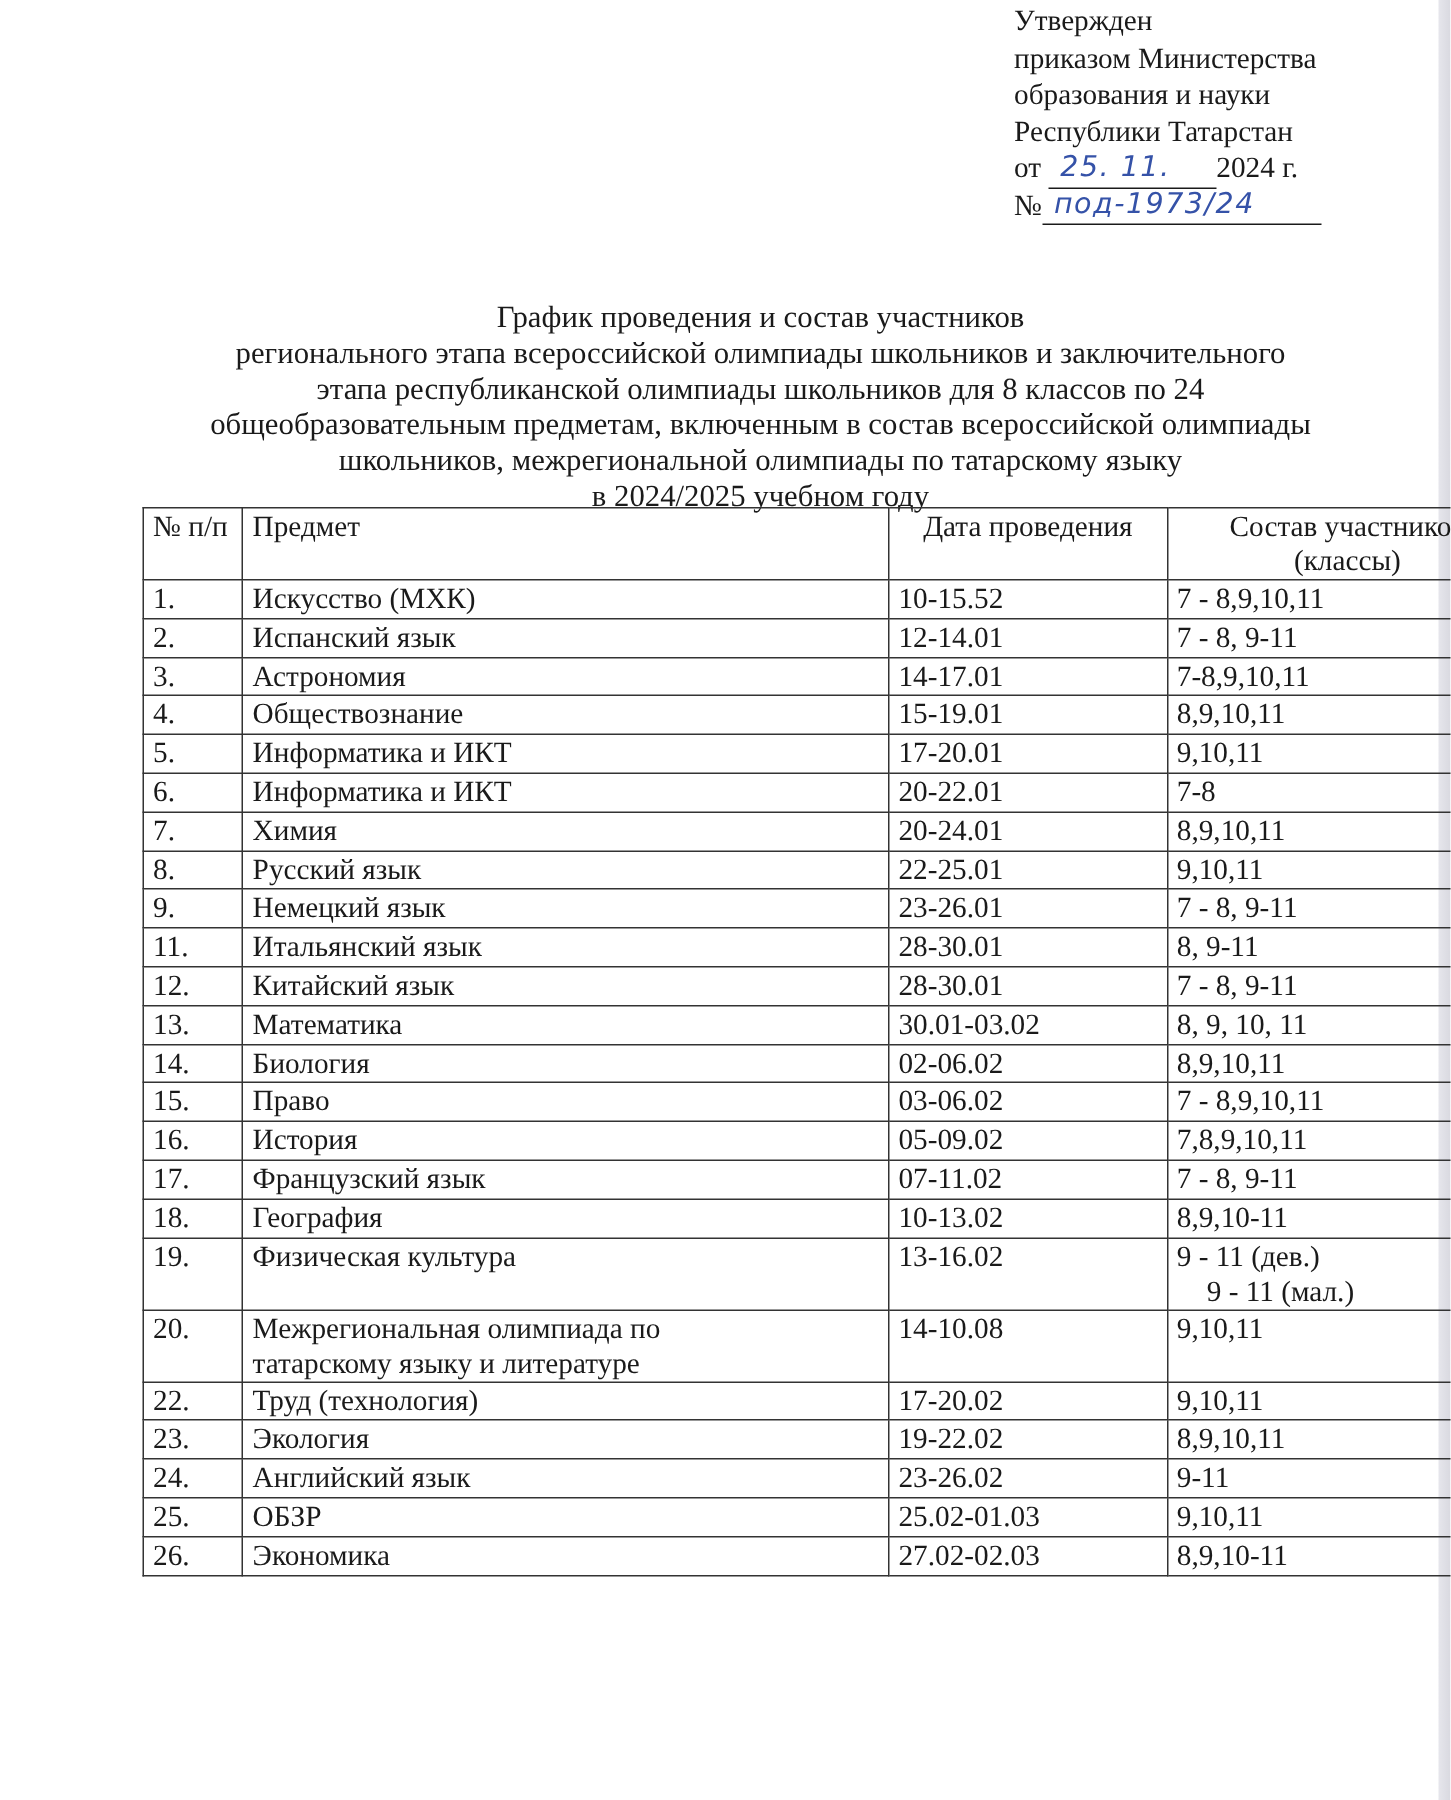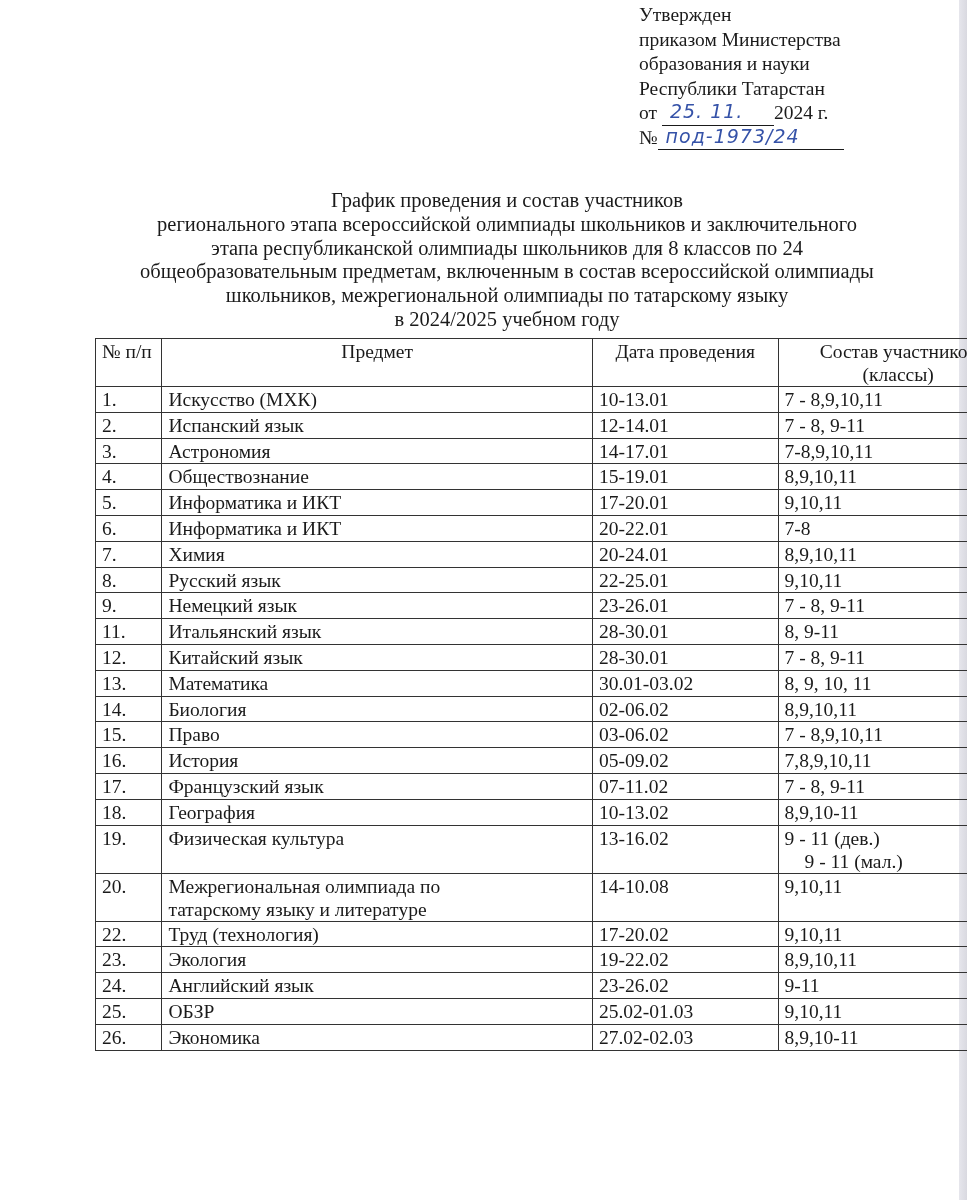--- a/index.html
+++ b/index.html
@@ -7,52 +7,52 @@
     width: 967px; height: 1200px; overflow: hidden;
     background: #ffffff; position: relative;
     font-family: "Liberation Serif", "DejaVu Serif", serif;
     color: #1a1a1a;
   }
   .edge-strip {
     position: absolute; top: 0; right: 0; width: 8px; height: 1200px;
     background: linear-gradient(to right, #e6e6ec, #d9d9e0);
   }
   .approval {
-    position: absolute; left: 639px; top: 3px; width: 260px;
+    position: absolute; left: 676px; top: 3px; width: 260px;
     font-size: 19.5px; line-height: 24.5px;
   }
   .approval .line { white-space: nowrap; }
   .hand {
     font-family: "DejaVu Sans", sans-serif; font-style: italic;
     color: #3552a8; font-size: 19px; letter-spacing: 1px;
   }
   .blank {
     display: inline-block; border-bottom: 1.3px solid #1a1a1a;
     height: 21px; vertical-align: bottom; position: relative;
   }
   .blank .hand { position: absolute; left: 8px; bottom: 1px; white-space: nowrap; }
   .title {
-    position: absolute; left: 95px; top: 189px; width: 824px;
+    position: absolute; left: 95px; top: 201px; width: 824px;
     text-align: center; font-size: 20.5px; line-height: 23.8px;
   }
   .title .tl { white-space: nowrap; }
   table.sched {
     position: absolute; left: 95px; top: 338px; width: 924px;
     border-collapse: collapse; font-size: 19.5px; line-height: 23px;
   }
   table.sched th, table.sched td {
     border: 1.3px solid #333; padding: 1px 6px 0 6px; vertical-align: top;
   }
   table.sched th { font-weight: normal; }
   table.sched td { height: 23.8px; }
   .col-num { width: 45px; }
   .col-subj { width: 363px; }
   .col-date { width: 149px; }
   .col-part { width: 197px; }
-  th.h-subj { vertical-align: middle; text-align: center; }
+  th.h-subj { vertical-align: middle; text-align: left; }
   th.h-num { text-align: left; padding-left: 6px; }
   th.h-date, th.h-part { text-align: center; }
   td .pl { display: block; }
 </style>
 </head>
 <body>
 
 <div class="edge-strip"></div>
 
 <div class="approval">
@@ -95,21 +95,21 @@
         <span class="pl">(классы)</span>
       </th>
     </tr>
   </thead>
   <tbody id="rows">
       <tr>
         <td>1.</td>
         <td>
           <span class="pl">Искусство (МХК)</span>
         </td>
-        <td>10-13.01</td>
+        <td>10-15.52</td>
         <td>
           <span class="pl">7 - 8,9,10,11</span>
         </td>
       </tr>
       <tr>
         <td>2.</td>
         <td>
           <span class="pl">Испанский язык</span>
         </td>
         <td>12-14.01</td>

